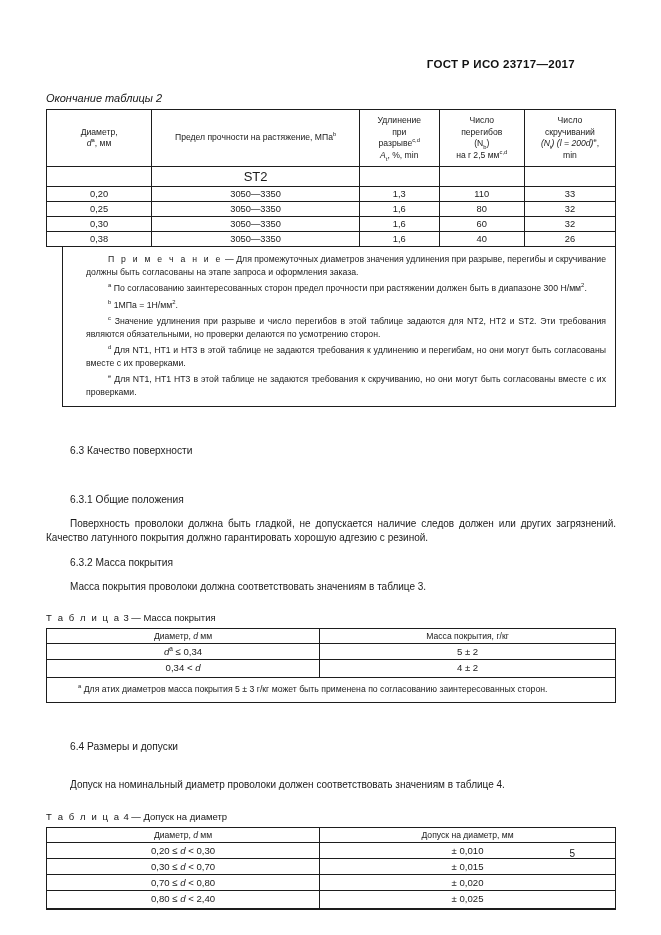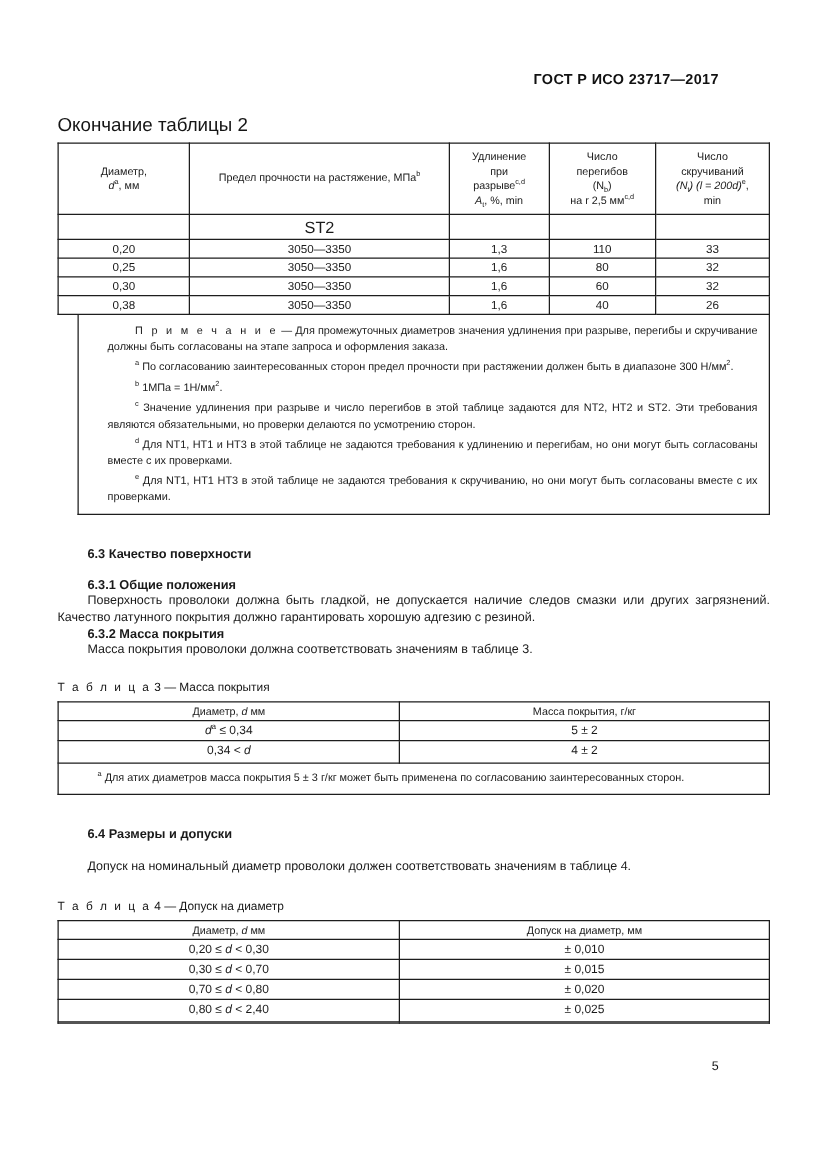--- a/index.html
+++ b/index.html
@@ -28,21 +28,22 @@
     letter-spacing: 0.3px;
     color: #111;
   }
   .content {
     position: absolute;
     left: 46px;
     top: 92px;
     width: 570px;
   }
   .caption {
-    font-size: 15px;
+    font-size: 11px;
+    font-style: italic;
     margin: 0 0 5px 0;
     color: #151515;
   }
   .caption-sp {
     font-size: 9.5px;
     margin: 0 0 5px 0;
     color: #151515;
   }
   .caption-sp .sp {
     letter-spacing: 1.6px;
@@ -105,22 +106,22 @@
   .note-box p {
     margin: 0 0 3px 0;
     text-align: justify;
     text-indent: 22px;
   }
   .note-box p:last-child { margin-bottom: 0; }
   .note-lbl { letter-spacing: 2.2px; }
 
   h3.sec {
     font-size: 10.2px;
-    font-weight: bold;
-    margin: 0;
+    font-weight: normal;
+    margin: 12px;
     padding: 0;
   }
   p.body {
     font-size: 10px;
     margin: 0;
     line-height: 1.42;
     text-align: justify;
     text-indent: 24px;
   }
 
@@ -250,21 +251,21 @@
       <p><sup>b</sup><span> 1МПа = 1Н/мм</span><sup>2</sup><span>.</span></p>
       <p><sup>c</sup><span> Значение удлинения при разрыве и число перегибов в этой таблице задаются для NT2, HT2 и ST2. Эти требования являются обязательными, но проверки делаются по усмотрению сторон.</span></p>
       <p><sup>d</sup><span> Для NT1, HT1 и HT3 в этой таблице не задаются требования к удлинению и перегибам, но они могут быть согласованы вместе с их проверками.</span></p>
       <p><sup>e</sup><span> Для NT1, HT1 HT3 в этой таблице не задаются требования к скручиванию, но они могут быть согласованы вместе с их проверками.</span></p>
     </div>
 
     <div style="height:26px"></div>
     <h3 class="sec" style="margin-left:24px">6.3 Качество поверхности</h3>
     <div style="height:14px"></div>
     <h3 class="sec" style="margin-left:24px">6.3.1 Общие положения</h3>
-    <p class="body">Поверхность проволоки должна быть гладкой, не допускается наличие следов смазки или других загрязнений. Качество латунного покрытия должно гарантировать хорошую адгезию с резиной.</p>
+    <p class="body">Поверхность проволоки должна быть гладкой, не допускается наличие следов должен или других загрязнений. Качество латунного покрытия должно гарантировать хорошую адгезию с резиной.</p>
     <h3 class="sec" style="margin-left:24px">6.3.2 Масса покрытия</h3>
     <p class="body">Масса покрытия проволоки должна соответствовать значениям в таблице 3.</p>
 
     <div style="height:18px"></div>
     <div class="caption-sp"><span class="sp">Т а б л и ц а</span><span> 3 — Масса покрытия</span></div>
 
     <table class="grid">
       <colgroup>
         <col style="width:48%">
         <col style="width:52%">

